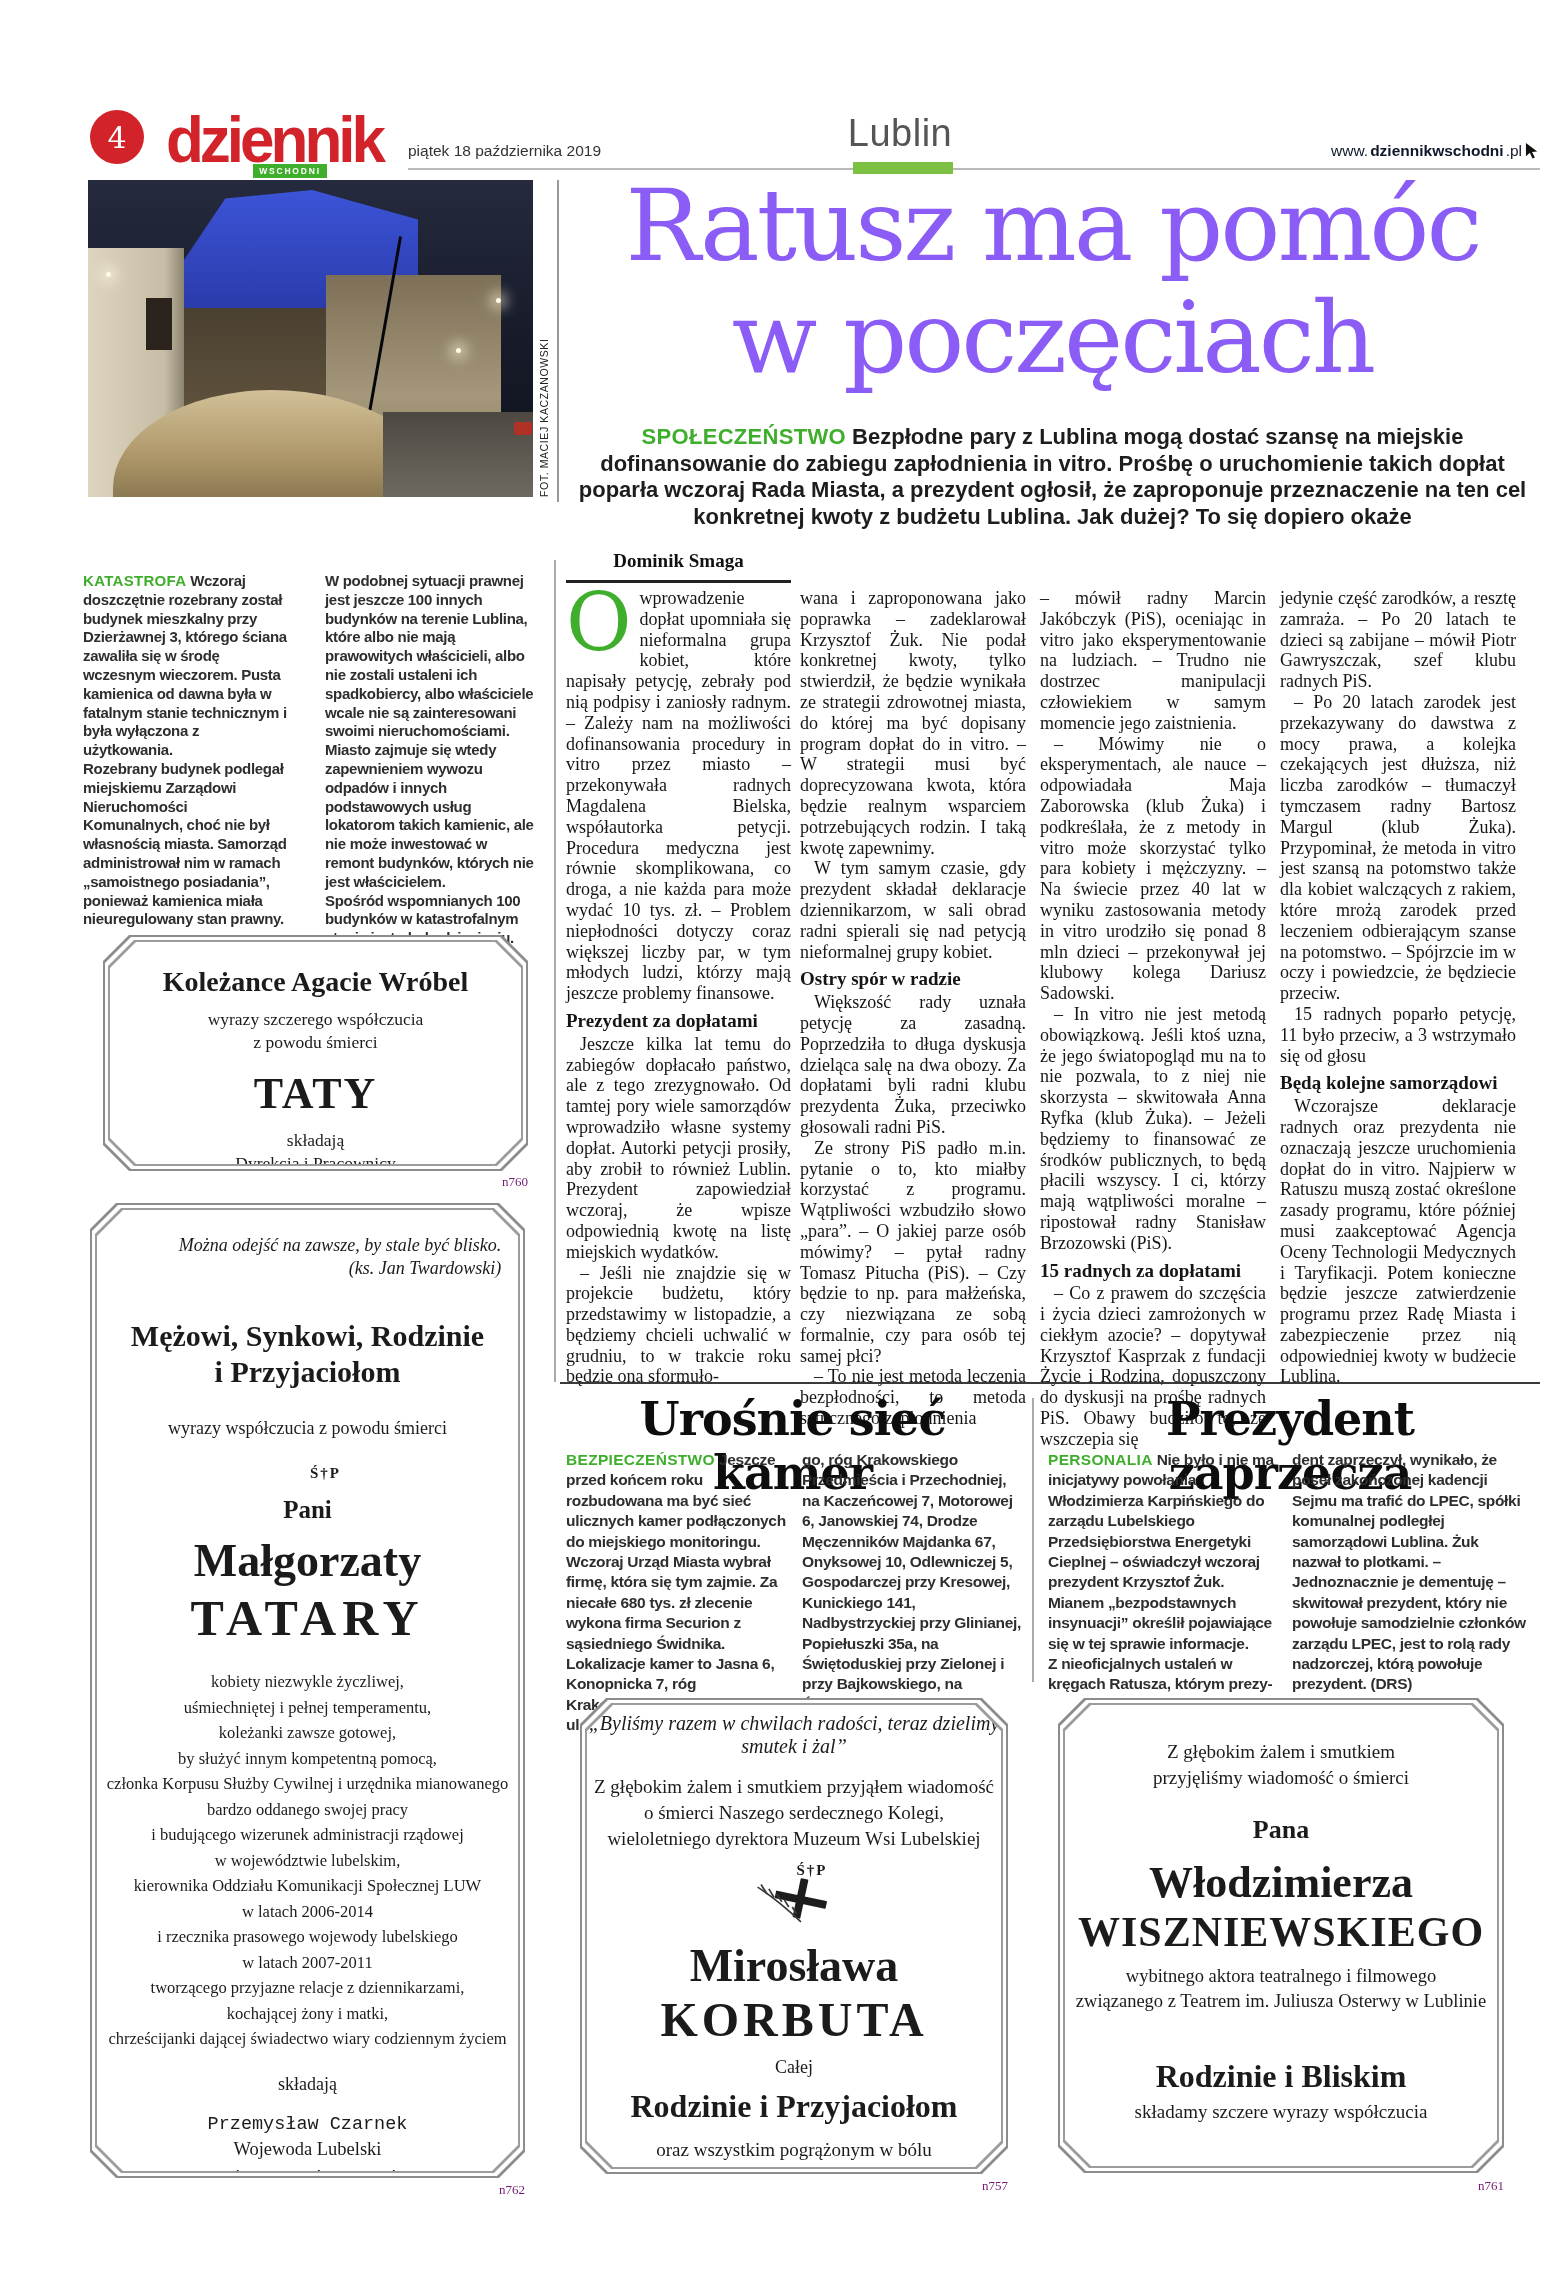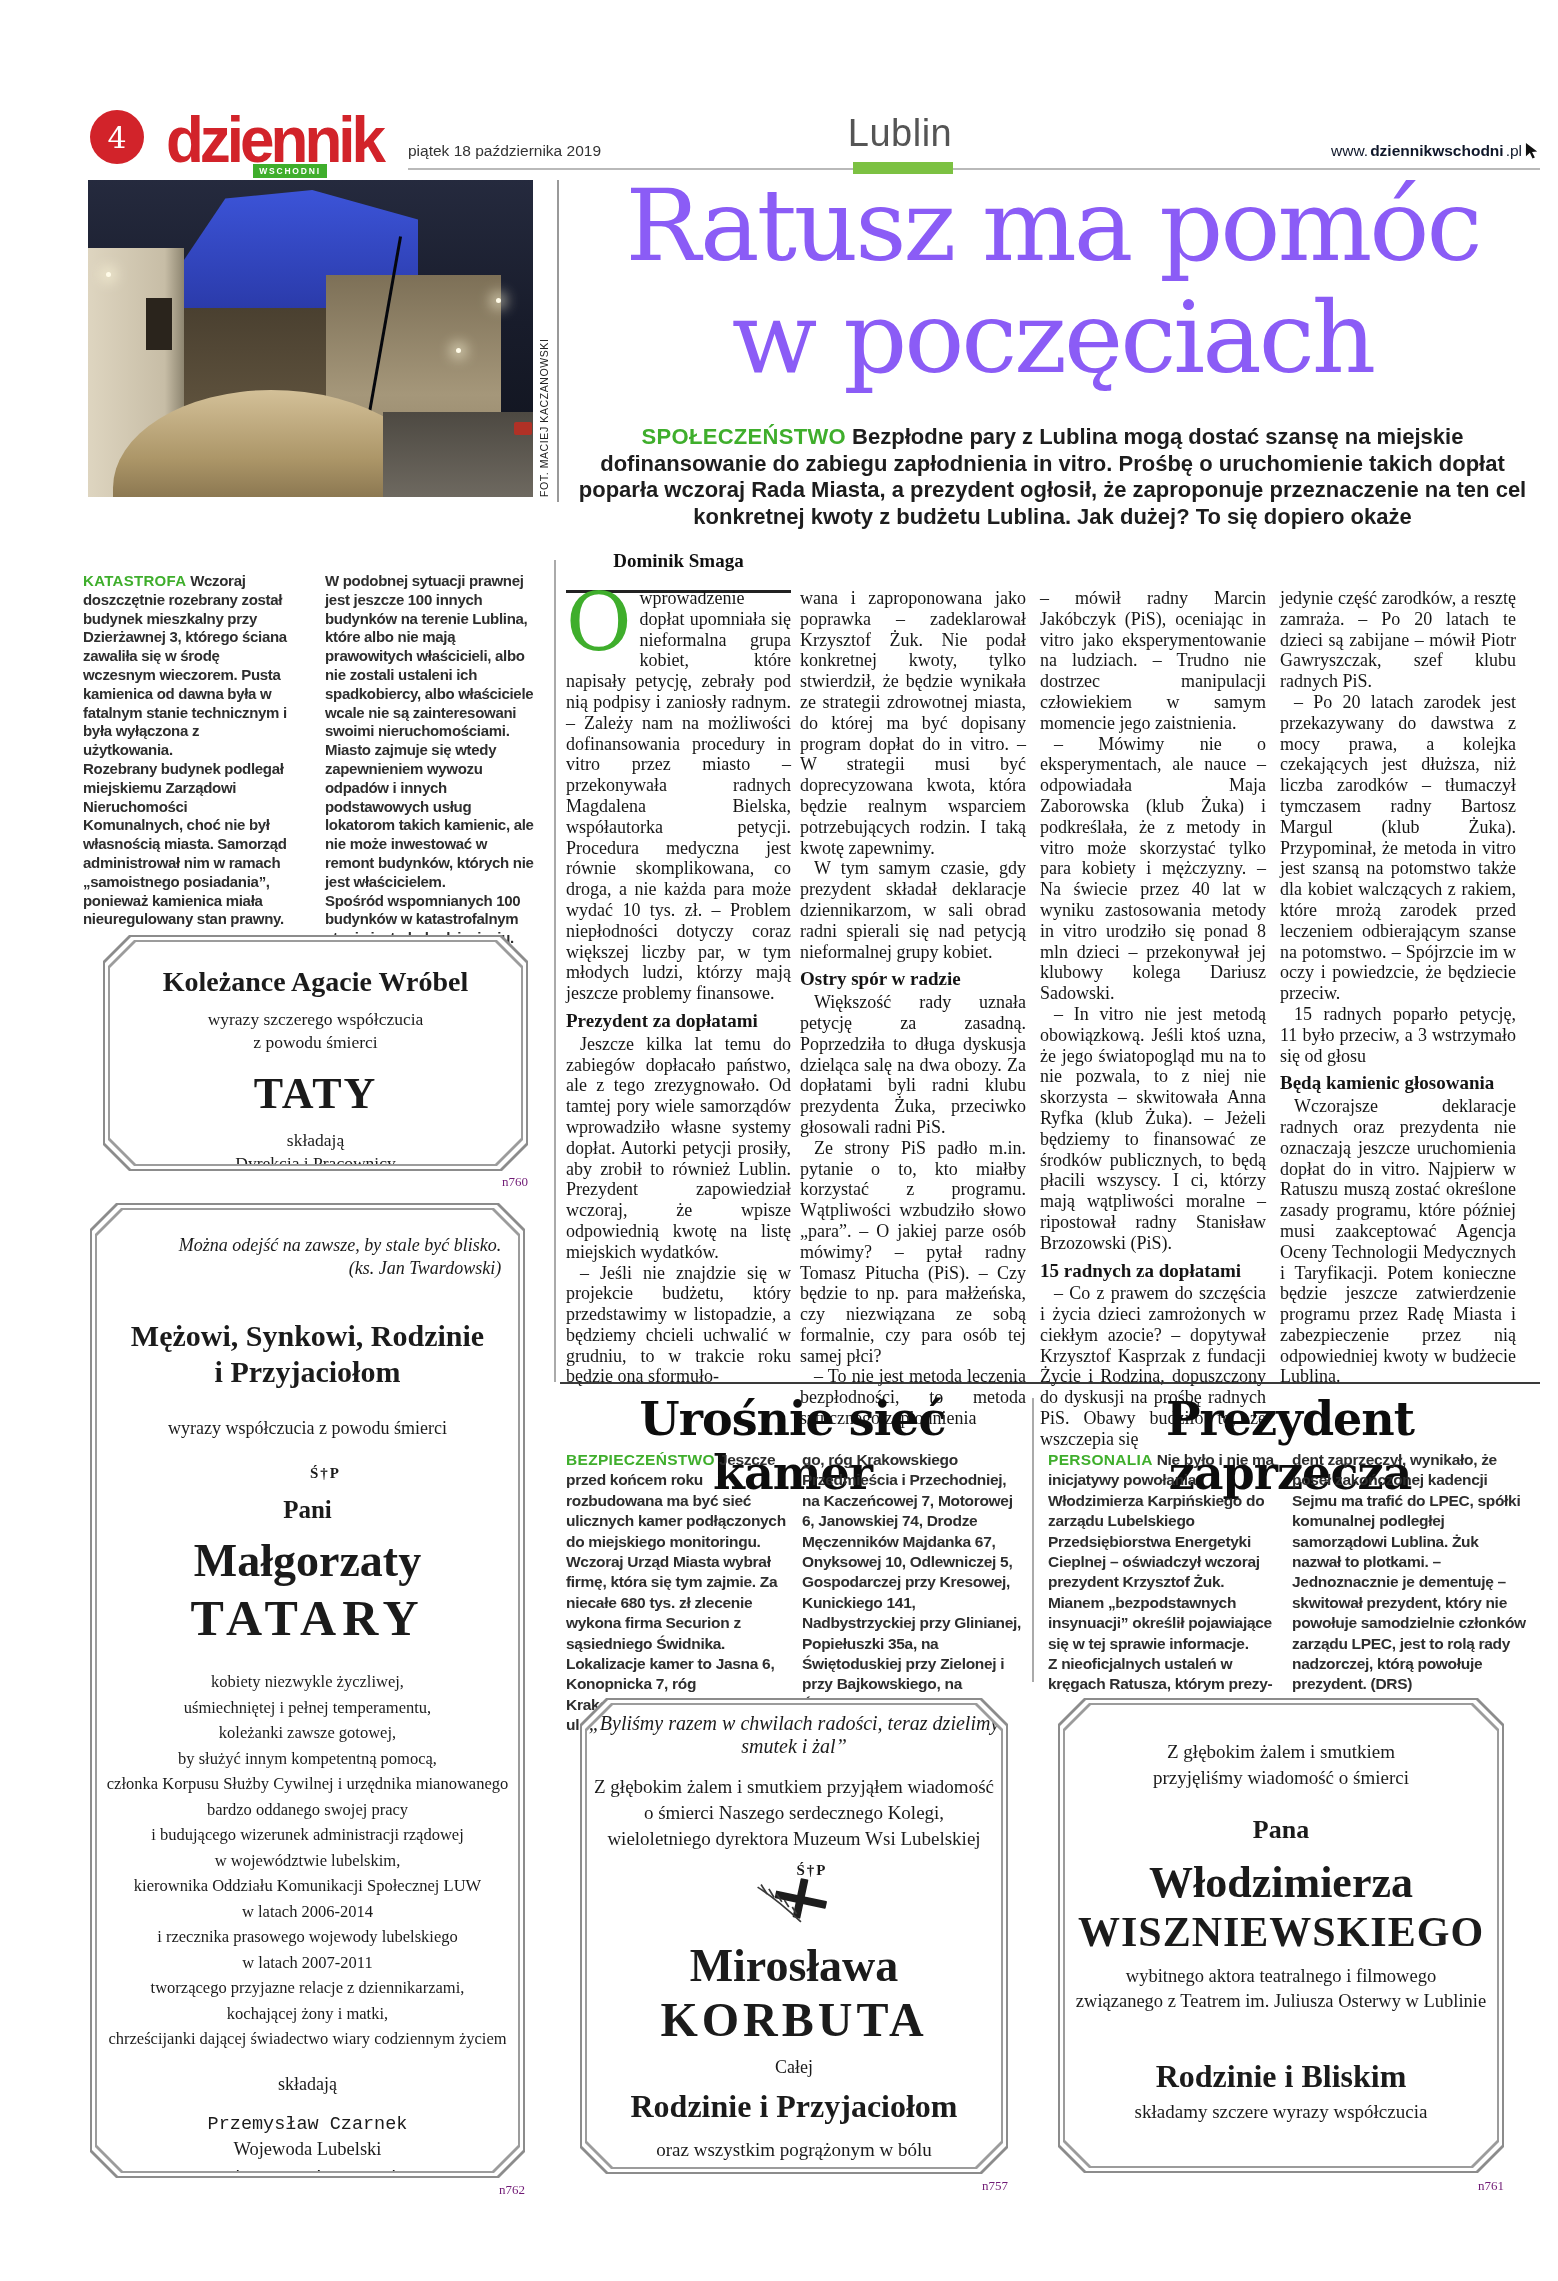--- a/index.html
+++ b/index.html
@@ -119,21 +119,21 @@
   .ob4-from div{font-size:18px;line-height:24px;}
 
   
   .headline{left:565px;top:170px;width:975px;text-align:center;color:#8b5cf6;
       font-family:"DejaVu Serif",serif;font-weight:normal;font-size:100px;line-height:112px;letter-spacing:-3px;}
   .intro{left:560px;top:424px;width:985px;text-align:center;font-weight:bold;
       font-size:22px;line-height:26.5px;color:#1d1d1d;}
   .intro .glabel{font-size:22px;}
   .byline{left:566px;top:550px;width:225px;text-align:center;
       font-family:"Liberation Serif",serif;font-weight:bold;font-size:19px;
-      border-bottom:3px solid #222;padding-bottom:18px;}
+      border-bottom:3px solid #222;padding-bottom:8px;}
   .maincol{font-family:"Liberation Serif",serif;font-size:18px;line-height:20.8px;
       text-align:justify;color:#151515;}
   .maincol p{margin:0;text-indent:14px;}
   .maincol p.first{text-indent:0;}
   .maincol p.noindent{text-indent:0;}
   .maincol h4{margin:7px 0 2px;font-size:19px;font-weight:bold;text-align:left;}
   .dropcap{float:left;font-family:"DejaVu Serif",serif;font-size:80px;line-height:62px;
       color:var(--green);padding:4px 8px 0 0;font-weight:400;}
 
   .vrule-main{left:554px;top:560px;width:2px;height:822px;background:#aaa;}
@@ -226,21 +226,21 @@
       <p class="noindent">– mówił radny Marcin Jakóbczyk (PiS), oceniając in vitro jako eksperymentowanie na ludziach. – Trudno nie dostrzec manipulacji człowiekiem w samym momencie jego zaistnienia.</p>
       <p>– Mówimy nie o eksperymentach, ale nauce – odpowiadała Maja Zaborowska (klub Żuka) i podkreślała, że z metody in vitro może skorzystać tylko para kobiety i mężczyzny. – Na świecie przez 40 lat w wyniku zastosowania metody in vitro urodziło się ponad 8 mln dzieci – przekonywał jej klubowy kolega Dariusz Sadowski.</p>
       <p>– In vitro nie jest metodą obowiązkową. Jeśli ktoś uzna, że jego światopogląd mu na to nie pozwala, to z niej nie skorzysta – skwitowała Anna Ryfka (klub Żuka). – Jeżeli będziemy to finansować ze środków publicznych, to będą płacili wszyscy. I ci, którzy mają wątpliwości moralne – ripostował radny Stanisław Brzozowski (PiS).</p>
       <h4>15 radnych za dopłatami</h4>
       <p>– Co z prawem do szczęścia i życia dzieci zamrożonych w ciekłym azocie? – dopytywał Krzysztof Kasprzak z fundacji Życie i Rodzina, dopuszczony do dyskusji na prośbę radnych PiS. Obawy budziło to, że wszczepia się</p>
     </div>
   <div class="abs maincol" style="left:1280px;top:588px;width:236px;height:794px;">
       <p class="noindent">jedynie część zarodków, a resztę zamraża. – Po 20 latach te dzieci są zabijane – mówił Piotr Gawryszczak, szef klubu radnych PiS.</p>
       <p>– Po 20 latach zarodek jest przekazywany do dawstwa z mocy prawa, a kolejka czekających jest dłuższa, niż liczba zarodków – tłumaczył tymczasem radny Bartosz Margul (klub Żuka). Przypominał, że metoda in vitro jest szansą na potomstwo także dla kobiet walczących z rakiem, które mrożą zarodek przed leczeniem odbierającym szanse na potomstwo. – Spójrzcie im w oczy i powiedzcie, że będziecie przeciw.</p>
       <p>15 radnych poparło petycję, 11 było przeciw, a 3 wstrzymało się od głosu</p>
-      <h4>Będą kamienic głosowania</h4>
+      <h4>Będą kolejne samorządowi</h4>
       <p>Wczorajsze deklaracje radnych oraz prezydenta nie oznaczają jeszcze uruchomienia dopłat do in vitro. Najpierw w Ratuszu muszą zostać określone zasady programu, które później musi zaakceptować Agencja Oceny Technologii Medycznych i Taryfikacji. Potem konieczne będzie jeszcze zatwierdzenie programu przez Radę Miasta i zabezpieczenie przez nią odpowiedniej kwoty w budżecie Lublina.</p>
     </div>
 
   <div class="abs vrule-main"></div>
   <div class="abs hdivider"></div>
   <div class="abs vrule-lower"></div>
 
   <div class="abs subhead-title" style="left:560px;top:1392px;width:465px;">Urośnie sieć kamer</div>
   <div class="abs lowcol" style="left:566px;top:1450px;width:226px;">
     <p><span class="glabel">BEZPIECZEŃSTWO</span> <span>Jeszcze przed końcem roku rozbudowana ma być sieć ulicznych kamer podłączonych do miejskiego monitoringu. Wczoraj Urząd Miasta wybrał firmę, która się tym zajmie. Za niecałe 680 tys. zł zlecenie wykona firma Securion z sąsiedniego Świdnika. Lokalizacje kamer to Jasna 6, Konopnicka 7, róg Krakowskiego Przedmieścia i ul. Wróblewskie-</span></p>

